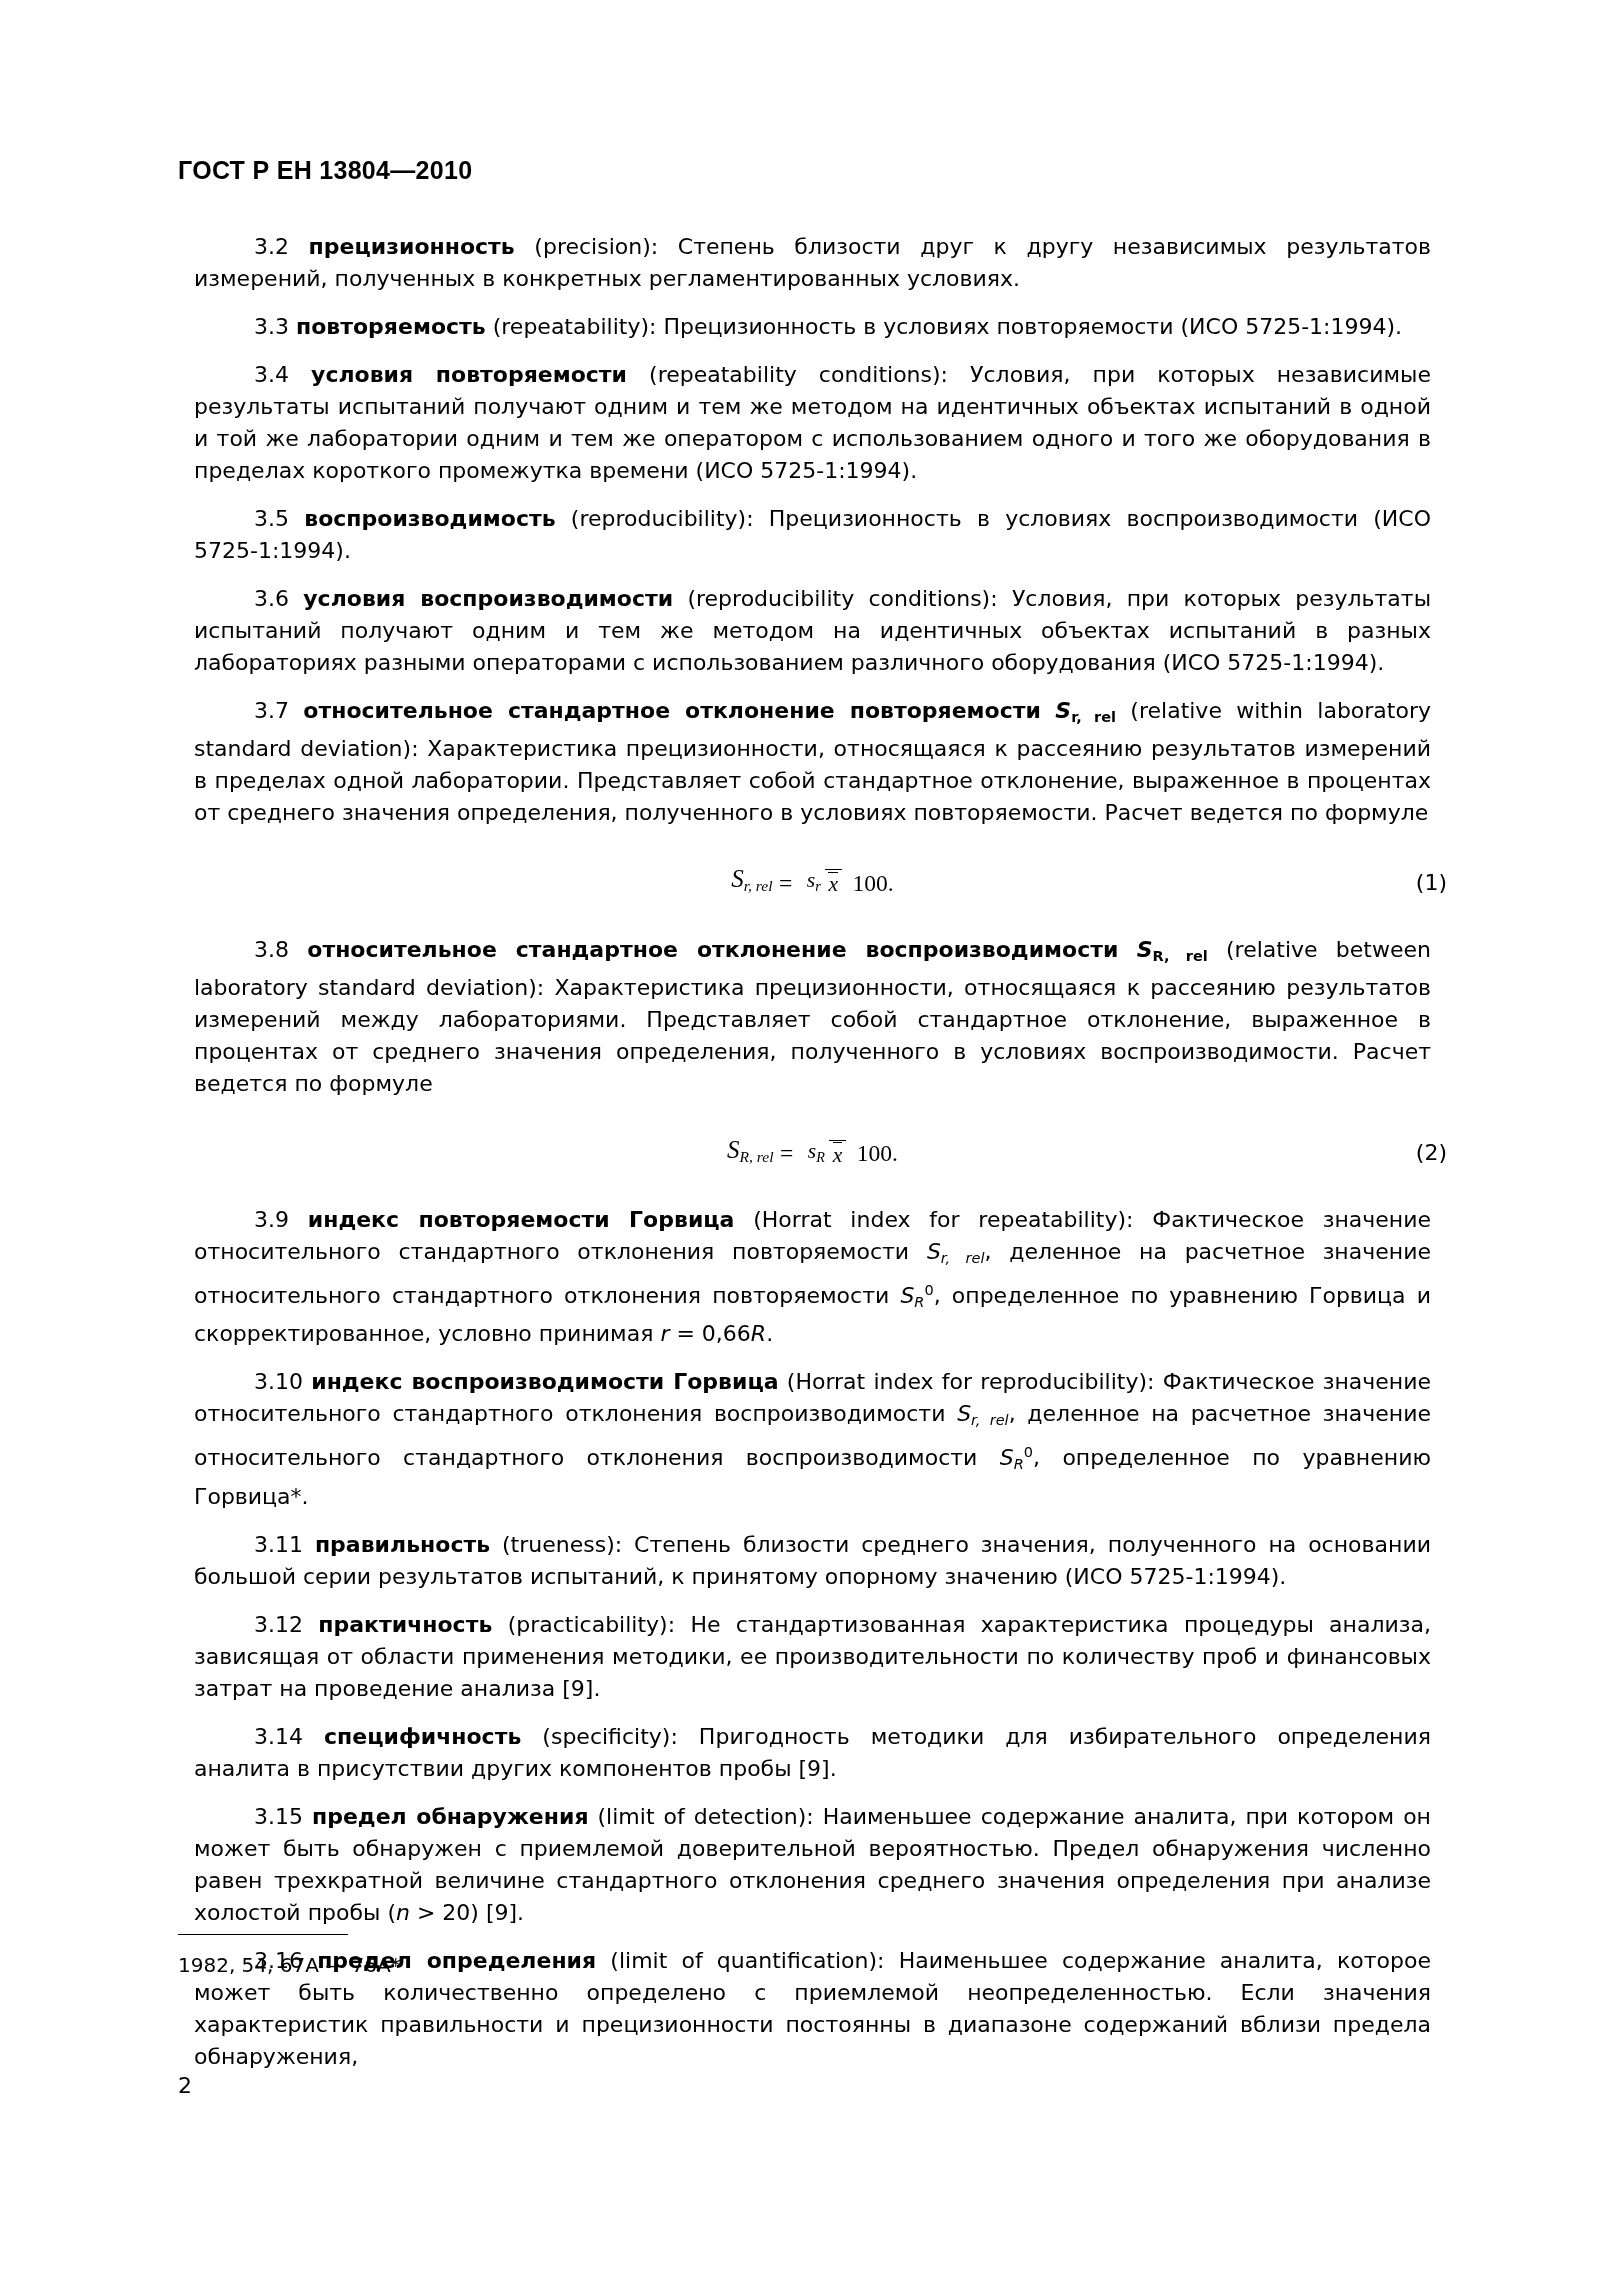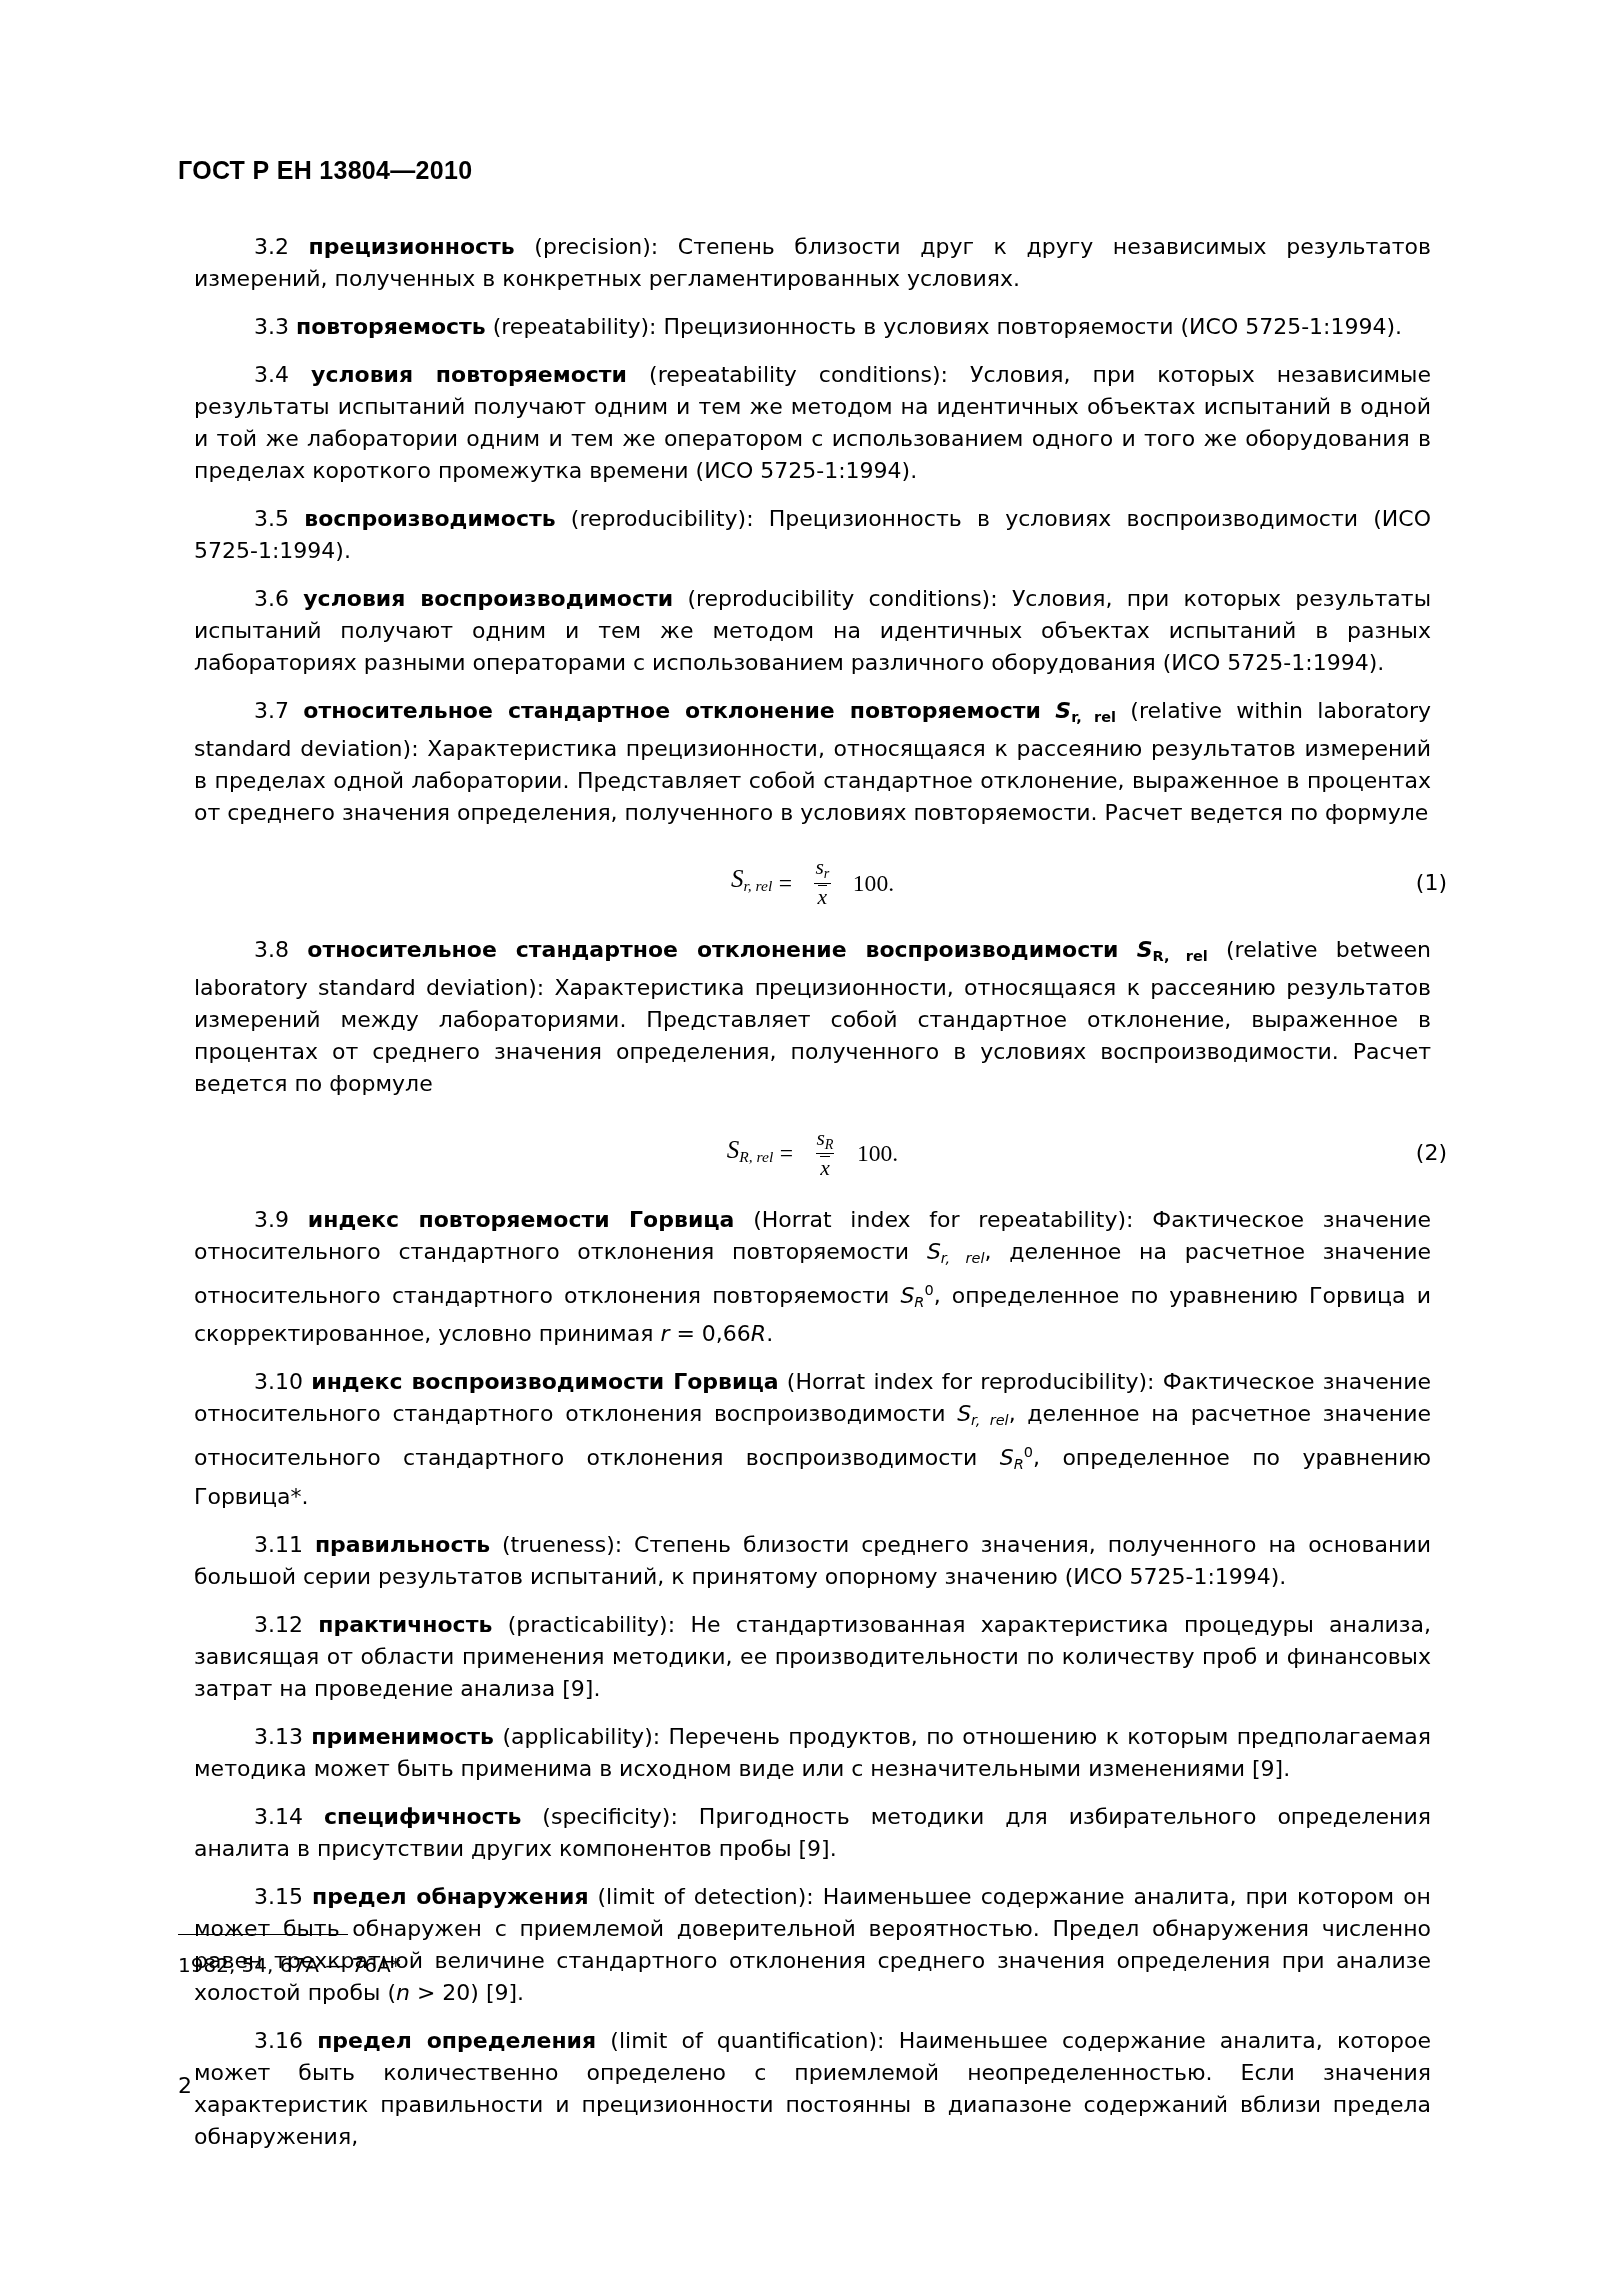--- a/index.html
+++ b/index.html
@@ -74,24 +74,24 @@
     align-items: center;
     gap: 6.5px;
     font-family: "Liberation Serif", serif;
   }
   .formula .varname {
     font-style: italic;
     font-size: 25px;
   }
   .frac {
     display: inline-flex;
-    flex-direction: column;
+    flex-direction: row;
     align-items: center;
     vertical-align: middle;
-    margin: 0 13px;
+    margin: 0 4px;
     font-style: italic;
   }
   .frac .num {
     font-size: 21.6px;
     padding: 0 3.9px 1.3px 3.9px;
     line-height: 1.05;
   }
   .frac .den {
     font-size: 21.6px;
     border-top: 1.3px solid #000;
@@ -200,21 +200,20 @@
       </div>
 
       <p class="para"><span>3.9</span> <span class="b">индекс повторяемости Горвица</span> <span>(Horrat index for repeatability)</span><span>: Фактическое значение относительного стандартного отклонения повторяемости </span><span class="it">S</span><span class="sub it">r, rel</span><span>, деленное на расчетное значение относительного стандартного отклонения повторяемости </span><span class="it">S</span><span class="sub it">R</span><span class="sup">0</span><span>, определенное по уравнению Горвица и скорректированное, условно принимая </span><span class="it">r</span><span> = 0,66</span><span class="it">R</span><span>.</span></p>
 
       <p class="para"><span>3.10</span> <span class="b">индекс воспроизводимости Горвица</span> <span>(Horrat index for reproducibility)</span><span>: Фактическое значение относительного стандартного отклонения воспроизводимости </span><span class="it">S</span><span class="sub it">r, rel</span><span>, деленное на расчетное значение относительного стандартного отклонения воспроизводимости </span><span class="it">S</span><span class="sub it">R</span><span class="sup">0</span><span>, определенное по уравнению Горвица*.</span></p>
 
       <p class="para"><span>3.11</span> <span class="b">правильность</span> <span>(trueness)</span><span>: Степень близости среднего значения, полученного на основании большой серии результатов испытаний, к принятому опорному значению (ИСО 5725-1:1994).</span></p>
 
       <p class="para"><span>3.12</span> <span class="b">практичность</span> <span>(practicability)</span><span>: Не стандартизованная характеристика процедуры анализа, зависящая от области применения методики, ее производительности по количеству проб и финансовых затрат на проведение анализа [9].</span></p>
 
-      <p class="para"><span>3.13</span> <span class="b">применимость</span> <span>(applicability)</span><span>: Перечень продуктов, по отношению к которым предполагаемая методика может быть применима в исходном виде или с незначительными изменениями [9].</span></p>
 
       <p class="para"><span>3.14</span> <span class="b">специфичность</span> <span>(specificity)</span><span>: Пригодность методики для избирательного определения аналита в присутствии других компонентов пробы [9].</span></p>
 
       <p class="para"><span>3.15</span> <span class="b">предел обнаружения</span> <span>(limit of detection)</span><span>: Наименьшее содержание аналита, при котором он может быть обнаружен с приемлемой доверительной вероятностью. Предел обнаружения численно равен трехкратной величине стандартного отклонения среднего значения определения при анализе холостой пробы (</span><span class="it">n</span><span> &gt; 20) [9].</span></p>
 
       <p class="para"><span>3.16</span> <span class="b">предел определения</span> <span>(limit of quantification)</span><span>: Наименьшее содержание аналита, которое может быть количественно определено с приемлемой неопределенностью. Если значения характеристик правильности и прецизионности постоянны в диапазоне содержаний вблизи предела обнаружения,</span></p>
 
     </div>
   </div>
 

